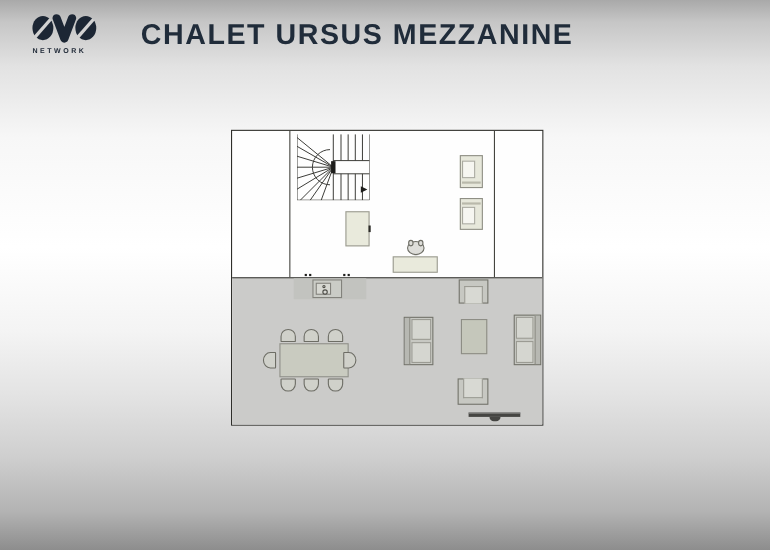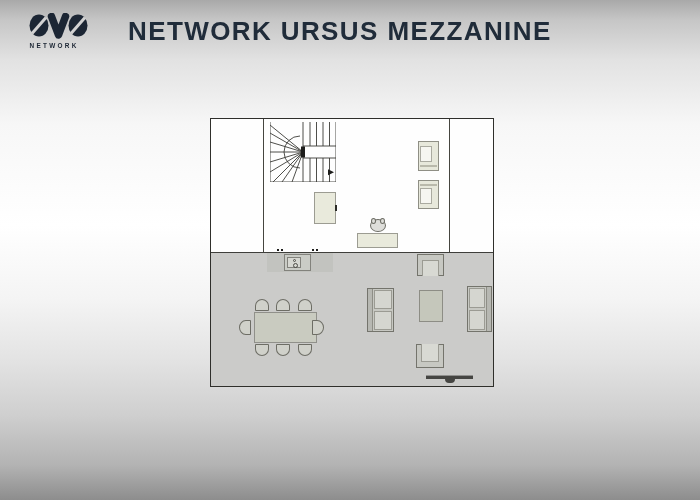--- a/index.html
+++ b/index.html
@@ -80,21 +80,21 @@
     <span class="sr-only">OVO</span>
     <svg viewBox="0 0 60 36" width="60" height="38">
       <ellipse cx="10" cy="11.5" rx="9.5" ry="11" fill="#1c2634"></ellipse>
       <line x1="3" y1="19.5" x2="17" y2="3.5" stroke="#d2d2d2" stroke-width="3"></line>
       <path d="M22.5,2.5 L29.5,21 L36.5,2.5" fill="none" stroke="#1c2634" stroke-width="7.5" stroke-linecap="round" stroke-linejoin="round"></path>
       <ellipse cx="49" cy="11.5" rx="9.5" ry="11" fill="#1c2634"></ellipse>
       <line x1="42" y1="19.5" x2="56" y2="3.5" stroke="#d2d2d2" stroke-width="3"></line>
       <text x="0.5" y="34" font-size="6.4" font-weight="bold" letter-spacing="2.3" fill="#1c2634">NETWORK</text>
     </svg>
   </div>
-  <h1 class="page-title">NETWORK URSUS MEZZANINE</h1>
+  <h1 class="page-title">CHALET URSUS MEZZANINE</h1>
 </header>
 
 <div class="plan" id="plan" style="left: 210px; top: 118px; width: 284px; height: 269px;">
   <div class="gray-floor" style="top: 133px;"></div>
 
 <div class="pf wall-v" style="left: 52px; top: 0px; width: 1px; height: 133px;"></div>
     <div class="pf wall-v" style="left: 238px; top: 0px; width: 1px; height: 133px;"></div>
     <div class="pf stairs" style="left: 59px; top: 3px; width: 66px; height: 60px;">
       <svg viewBox="0 0 66 60" preserveAspectRatio="none">
         <g stroke="#3b3b37" stroke-width="0.9" fill="none">

